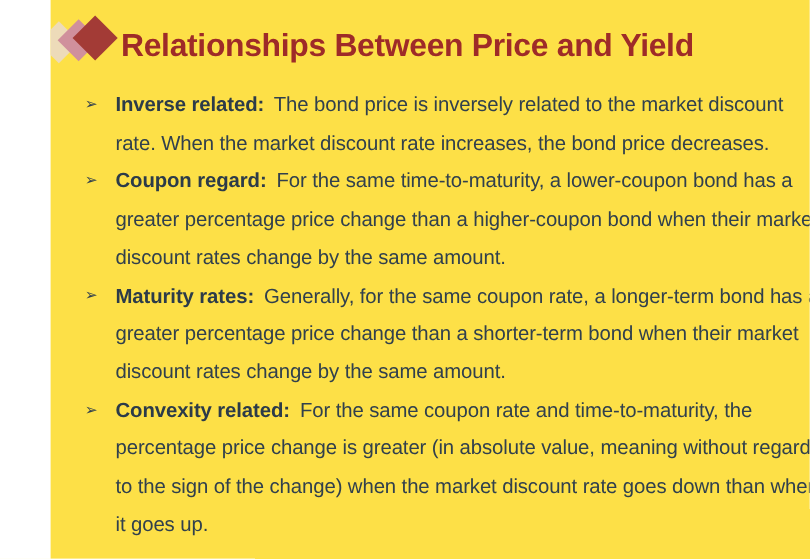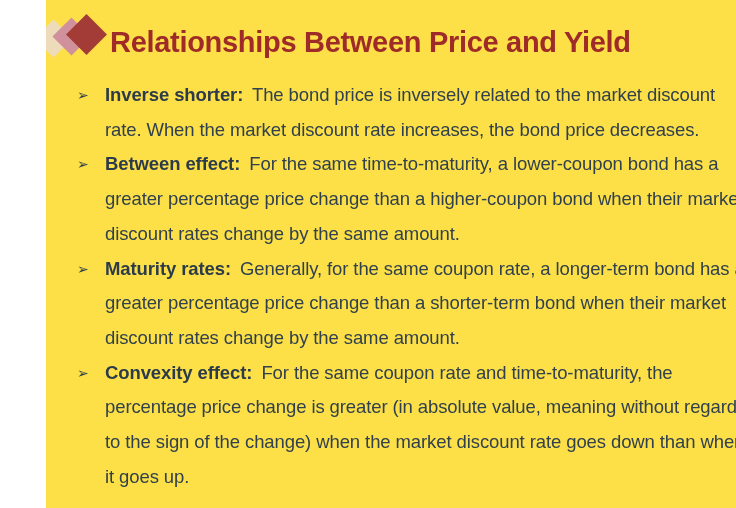--- a/index.html
+++ b/index.html
@@ -74,36 +74,36 @@
     <span class="diamond pink" style="background-color: rgb(208, 144, 156);"></span>
     <span class="diamond red" style="background-color: rgb(163, 59, 54);"></span>
   </div>
 
   <h1 class="title">Relationships Between Price and Yield</h1>
 
   <div class="bullets">
 
     <div class="bullet">
       <span class="marker">➢</span>
-      <span class="lead">Inverse shorter:</span>
+      <span class="lead">Inverse related:</span>
       <span class="text">The bond price is inversely related to the market discount rate. When the market discount rate increases, the bond price decreases.</span>
     </div>
 
     <div class="bullet">
       <span class="marker">➢</span>
-      <span class="lead">Between effect:</span>
+      <span class="lead">Coupon regard:</span>
       <span class="text">For the same time-to-maturity, a lower-coupon bond has a greater percentage price change than a higher-coupon bond when their market discount rates change by the same amount.</span>
     </div>
 
     <div class="bullet">
       <span class="marker">➢</span>
       <span class="lead">Maturity rates:</span>
       <span class="text">Generally, for the same coupon rate, a longer-term bond has a greater percentage price change than a shorter-term bond when their market discount rates change by the same amount.</span>
     </div>
 
     <div class="bullet">
       <span class="marker">➢</span>
-      <span class="lead">Convexity effect:</span>
+      <span class="lead">Convexity related:</span>
       <span class="text">For the same coupon rate and time-to-maturity, the percentage price change is greater (in absolute value, meaning without regard to the sign of the change) when the market discount rate goes down than when it goes up.</span>
     </div>
 
   </div>
 </div>
 
 </body></html>

